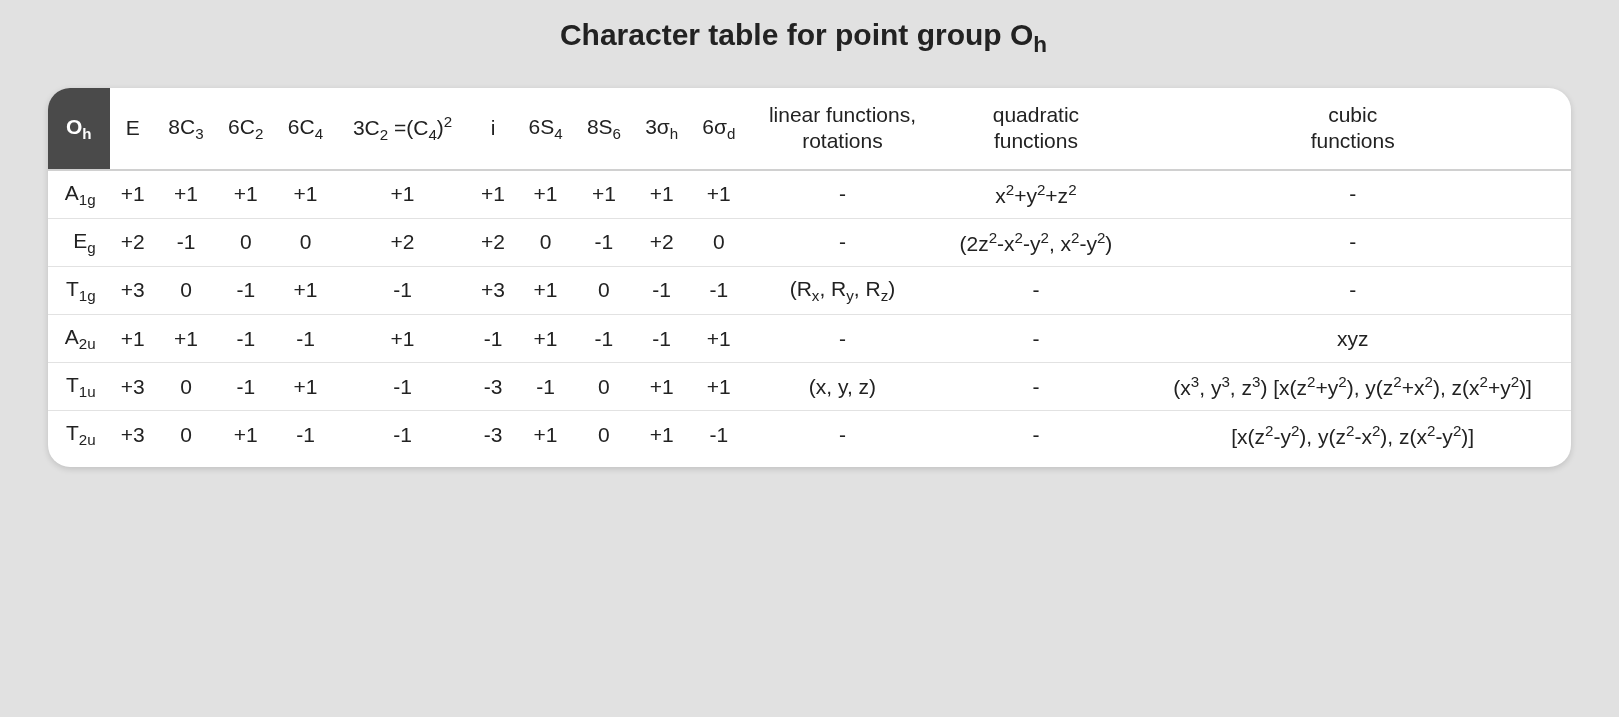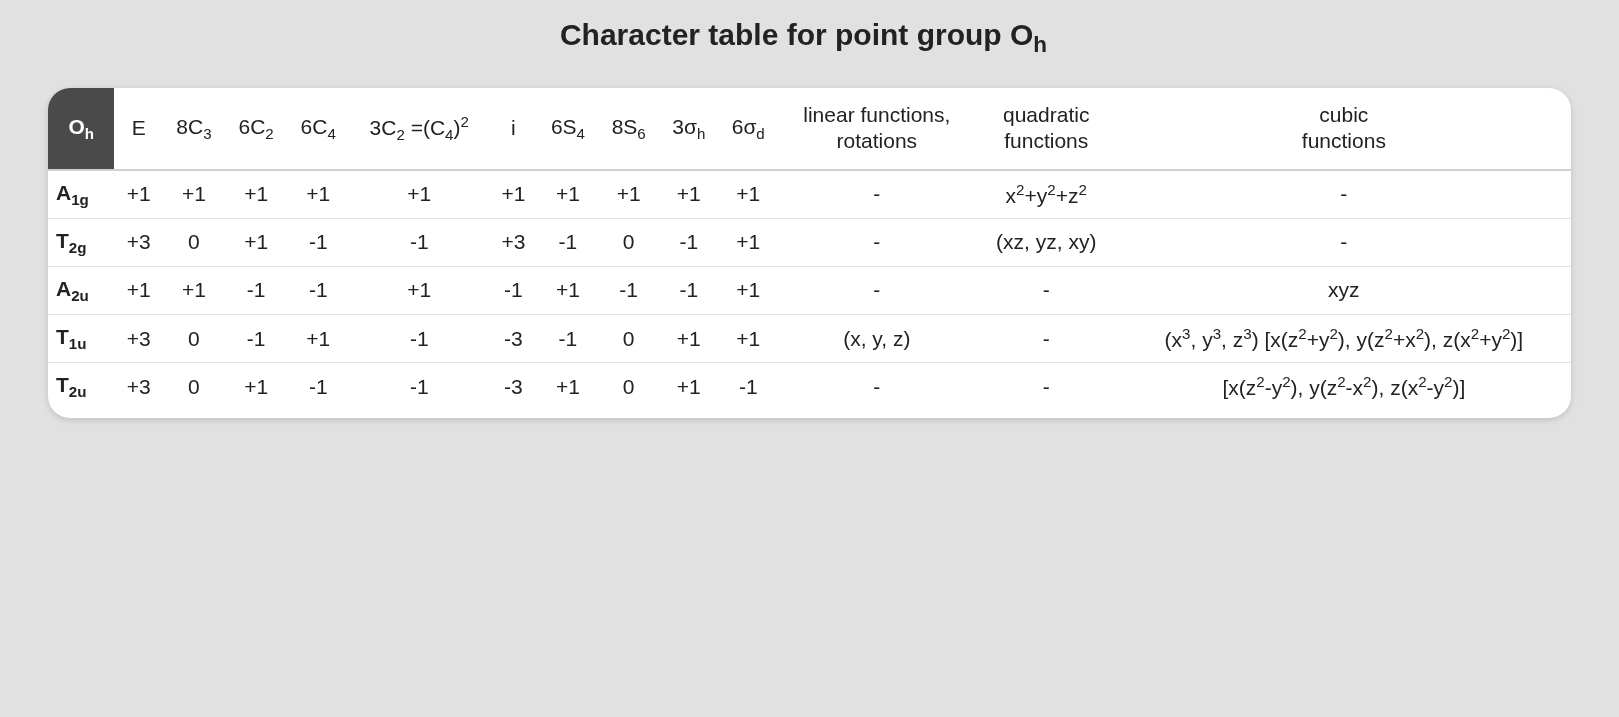--- a/index.html
+++ b/index.html
@@ -45,21 +45,21 @@
       font-weight: 700;
       border-top-left-radius: 0;
     }
     thead th.func { white-space: normal; line-height: 1.25; }
     tbody td {
       padding: 10px 8px;
       text-align: center;
       border-top: 1px solid #e2e2e2;
       white-space: nowrap;
     }
-    tbody td.irrep { text-align: left; padding-right: 14px; font-weight: bold; }
+    tbody td.irrep { text-align: right; padding-right: 14px; }
     tbody td.func { white-space: nowrap; }
     sub { font-size: 0.72em; vertical-align: sub; }
     sup { font-size: 0.72em; vertical-align: super; }
   </style>
 </head>
 <body>
 
 <div class="page-title">Character table for point group O<sub>h</sub></div>
 
 <div class="table-wrap">
@@ -93,33 +93,49 @@
           <td>+1</td>
           <td>+1</td>
           <td>+1</td>
           <td>+1</td>
           <td>+1</td>
           <td class="func">-</td>
           <td class="func">x<sup>2</sup>+y<sup>2</sup>+z<sup>2</sup></td>
           <td class="func">-</td>
         </tr>
         <tr>
-          <td class="irrep">T<sub>2g</sub></td>
+          <td class="irrep">E<sub>g</sub></td>
+          <td>+2</td>
+          <td>-1</td>
+          <td>0</td>
+          <td>0</td>
+          <td>+2</td>
+          <td>+2</td>
+          <td>0</td>
+          <td>-1</td>
+          <td>+2</td>
+          <td>0</td>
+          <td class="func">-</td>
+          <td class="func">(2z<sup>2</sup>-x<sup>2</sup>-y<sup>2</sup>, x<sup>2</sup>-y<sup>2</sup>)</td>
+          <td class="func">-</td>
+        </tr>
+        <tr>
+          <td class="irrep">T<sub>1g</sub></td>
           <td>+3</td>
-          <td>0</td>
-          <td>+1</td>
-          <td>-1</td>
-          <td>-1</td>
-          <td>+3</td>
-          <td>-1</td>
           <td>0</td>
           <td>-1</td>
           <td>+1</td>
+          <td>-1</td>
+          <td>+3</td>
+          <td>+1</td>
+          <td>0</td>
+          <td>-1</td>
+          <td>-1</td>
+          <td class="func">(R<sub>x</sub>, R<sub>y</sub>, R<sub>z</sub>)</td>
           <td class="func">-</td>
-          <td class="func">(xz, yz, xy)</td>
           <td class="func">-</td>
         </tr>
         <tr>
           <td class="irrep">A<sub>2u</sub></td>
           <td>+1</td>
           <td>+1</td>
           <td>-1</td>
           <td>-1</td>
           <td>+1</td>
           <td>-1</td>

